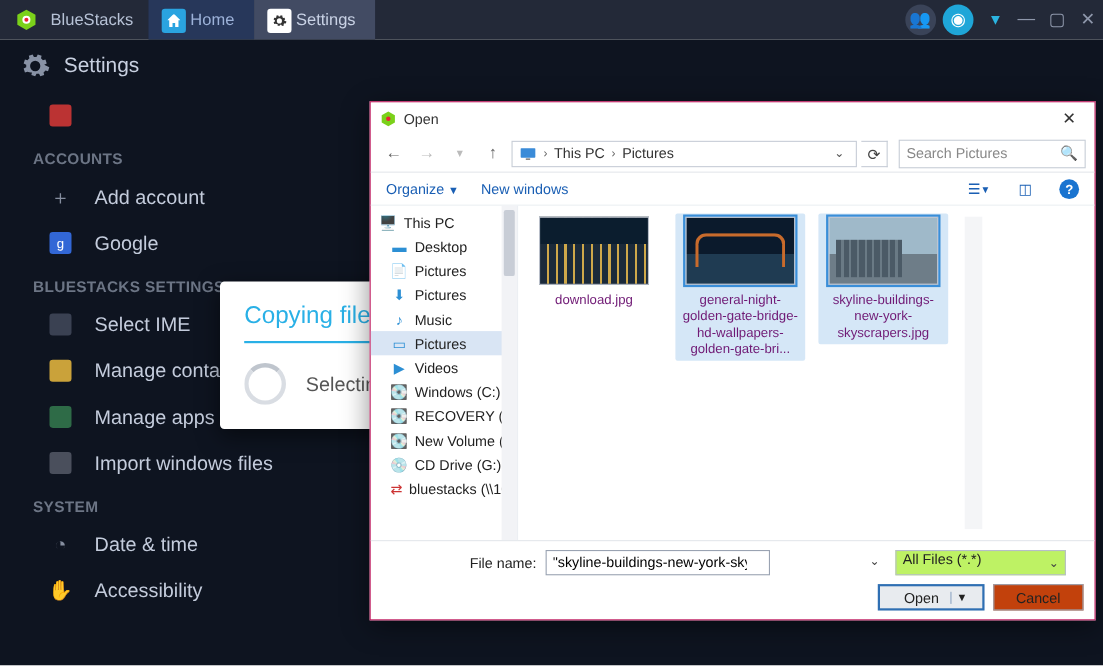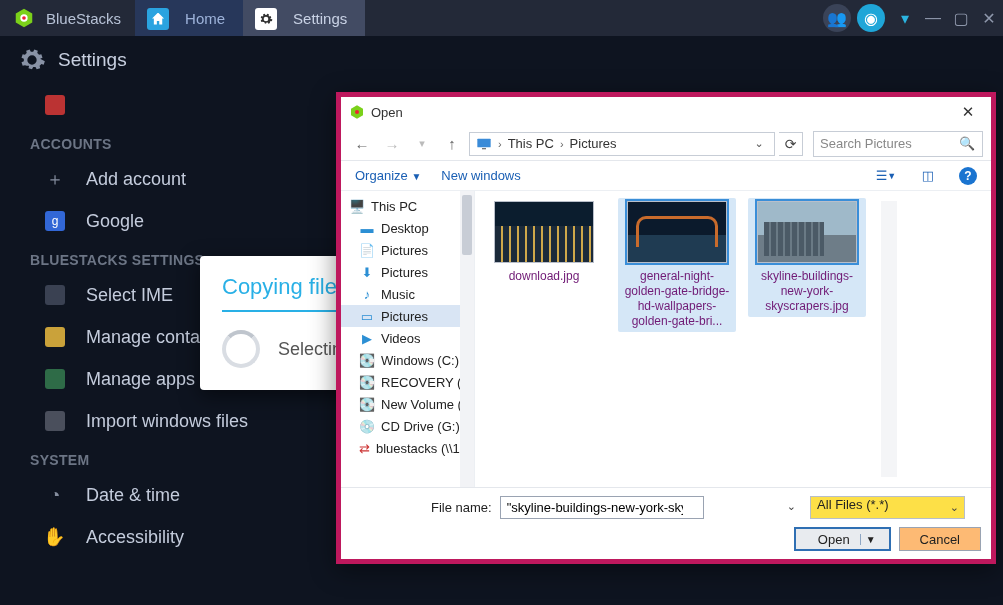--- a/index.html
+++ b/index.html
@@ -3,21 +3,21 @@
 <meta charset="utf-8">
 <style>
 * { margin: 0; padding: 0; box-sizing: border-box; font-family: "Segoe UI", Arial, sans-serif; }
 body { width: 1003px; height: 605px; background: #fff; overflow: hidden; position: relative; }
 
 
 .titlebar { height: 36px; background: #232938; display: flex; align-items: center; color: #9aa3b5; }
 .bs-logo { width: 28px; height: 28px; margin: 0 8px 0 10px; display: flex; align-items: center; justify-content: center; }
 .bs-logo-icon { width: 22px; height: 22px; }
 .bs-name { font-size: 15px; color: #b7c2d6; margin-right: 14px; }
-.tab { height: 36px; display: flex; align-items: center; padding: 1px 18px 0 12px; gap: 16px; font-size: 15px; }
+.tab { height: 36px; display: flex; align-items: center; padding: 1px 18px 0 12px; gap: 4px; font-size: 15px; }
 .tab.home { background: #27375a; color: #9db2d9; }
 .tab.settings { background: #424b63; color: #c9d2e5; }
 .tab .tab-icon { width: 22px; height: 22px; background: #fff; border-radius: 3px; display: flex; align-items: center; justify-content: center; }
 .tab.home .tab-icon { background: #2aa3e0; }
 .tab .home-glyph { width: 12px; height: 12px; background: #fff; clip-path: polygon(50% 0, 100% 50%, 85% 50%, 85% 100%, 60% 100%, 60% 70%, 40% 70%, 40% 100%, 15% 100%, 15% 50%, 0 50%); }
 .titlebar-spacer { flex:1; }
 .titlebar-ctl { width: 28px; height: 28px; display:flex; align-items:center; justify-content:center; color:#8e97ab; font-size:16px; }
 .titlebar-ctl.group { background:#2d3648; border-radius:50%; }
 
 
@@ -31,21 +31,21 @@
 .item.trunc-top { color:#7d8598; }
 .sq { width:20px; height:20px; border-radius:3px; }
 
 
 .copying { position:absolute; left:200px; top:220px; width:280px; background:#fff; border-radius:4px; box-shadow:0 6px 20px rgba(0,0,0,.5); padding:18px 22px 22px; }
 .copying-title { color:#29b0e6; font-size:22px; border-bottom:2px solid #29b0e6; padding-bottom:10px; margin-bottom:18px; white-space:nowrap; overflow:hidden; }
 .copying-row { display:flex; align-items:center; gap:18px; color:#555; font-size:18px; }
 .spinner { width:38px; height:38px; border:4px solid #d9dde3; border-top-color:#bfc5cd; border-radius:50%; }
 
 
-.win-dialog { position:absolute; left:336px; top:56px; width:660px; height:472px; background:#fff; border:5px solid #be185d; box-shadow:0 6px 24px rgba(0,0,0,.45); display:flex; flex-direction:column; }
+.win-dialog { position:absolute; left:336px; top:56px; width:660px; height:472px; background:#fff; border:1px solid #be185d; box-shadow:0 6px 24px rgba(0,0,0,.45); display:flex; flex-direction:column; }
 .dlg-title { display:flex; align-items:center; height:30px; padding:0 8px; font-size:13px; color:#333; }
 .dlg-title .gap { flex:1; }
 .dlg-close { width:30px; height:30px; display:flex; align-items:center; justify-content:center; font-size:15px; }
 .dlg-nav { display:flex; align-items:center; height:34px; padding:0 8px; gap:4px; border-bottom:1px solid #e4e7ec; }
 .nav-arrow { width:26px; height:26px; display:flex; align-items:center; justify-content:center; color:#666; font-size:15px; }
 .nav-arrow.dis { color:#bbb; }
 .breadcrumb { flex:1; height:24px; border:1px solid #c7cdd6; display:flex; align-items:center; padding:0 6px; gap:6px; font-size:13px; color:#333; }
 .bc-drop { width:18px; text-align:center; color:#555; }
 .bc-refresh { width:24px; height:24px; border:1px solid #c7cdd6; border-left:none; display:flex; align-items:center; justify-content:center; color:#444; font-size:14px; }
 .search { width:170px; height:24px; border:1px solid #c7cdd6; margin-left:6px; display:flex; align-items:center; padding:12px 6px; font-size:13px; color:#888; }
@@ -77,24 +77,24 @@
 .timg.sky { background: linear-gradient(180deg,#9fb9c9 0 55%,#6e7d88 55%); position:relative; }
 .timg.sky::after { content:""; position:absolute; left:6px; bottom:6px; width:60px; height:34px; background: repeating-linear-gradient(90deg,#4b5a66 0 5px,#6a7a85 5px 7px); }
 .tlabel { line-height:1.25; word-break:break-word; }
 
 .dlg-bottom { border-top:1px solid #e4e7ec; padding:8px 10px 8px; font-size:13px; color:#222; }
 .row1 { display:flex; align-items:center; gap:8px; margin-bottom:8px; }
 .row1 label { margin-left:80px; }
 .fn-input { flex:.9; height:23px; border:1px solid #9aa3b2; padding:0 20px 0 6px; font-size:13px; position:relative; background:#fff; }
 .fn-wrap { position:relative; flex:.95; }
 .fn-caret { position:absolute; right:6px; top:4px; font-size:11px; color:#444; }
-.filter { width:155px; height:23px; border:1px solid #b7bec9; background:#fde047; padding:0 18px 0 6px; font-size:13px; position:relative; }
+.filter { width:155px; height:23px; border:1px solid #b7bec9; background:#bef264; padding:0 18px 0 6px; font-size:13px; position:relative; }
 .filter .fcaret { position:absolute; right:5px; top:4px; font-size:11px; color:#444; }
 .row2 { display:flex; justify-content:flex-end; gap:8px; }
-.btn { height:24px; border:1px solid #9aa3b2; background:#fdba74; padding:0 20px; font-size:13px; display:flex; align-items:center; }
+.btn { height:24px; border:1px solid #9aa3b2; background:#c2410c; padding:0 20px; font-size:13px; display:flex; align-items:center; }
 .btn.open { border:2px solid #2f6fb3; padding:0 8px 0 22px; background:#e8ebef; position:relative; }
 .btn.open .split { border-left:1px solid #8ea6c4; margin-left:10px; padding:0 5px; font-size:10px; }
 
 svg { display:block; }
 </style>
 </head>
 <body>
 
 <div class="titlebar">
   <div class="bs-logo">

